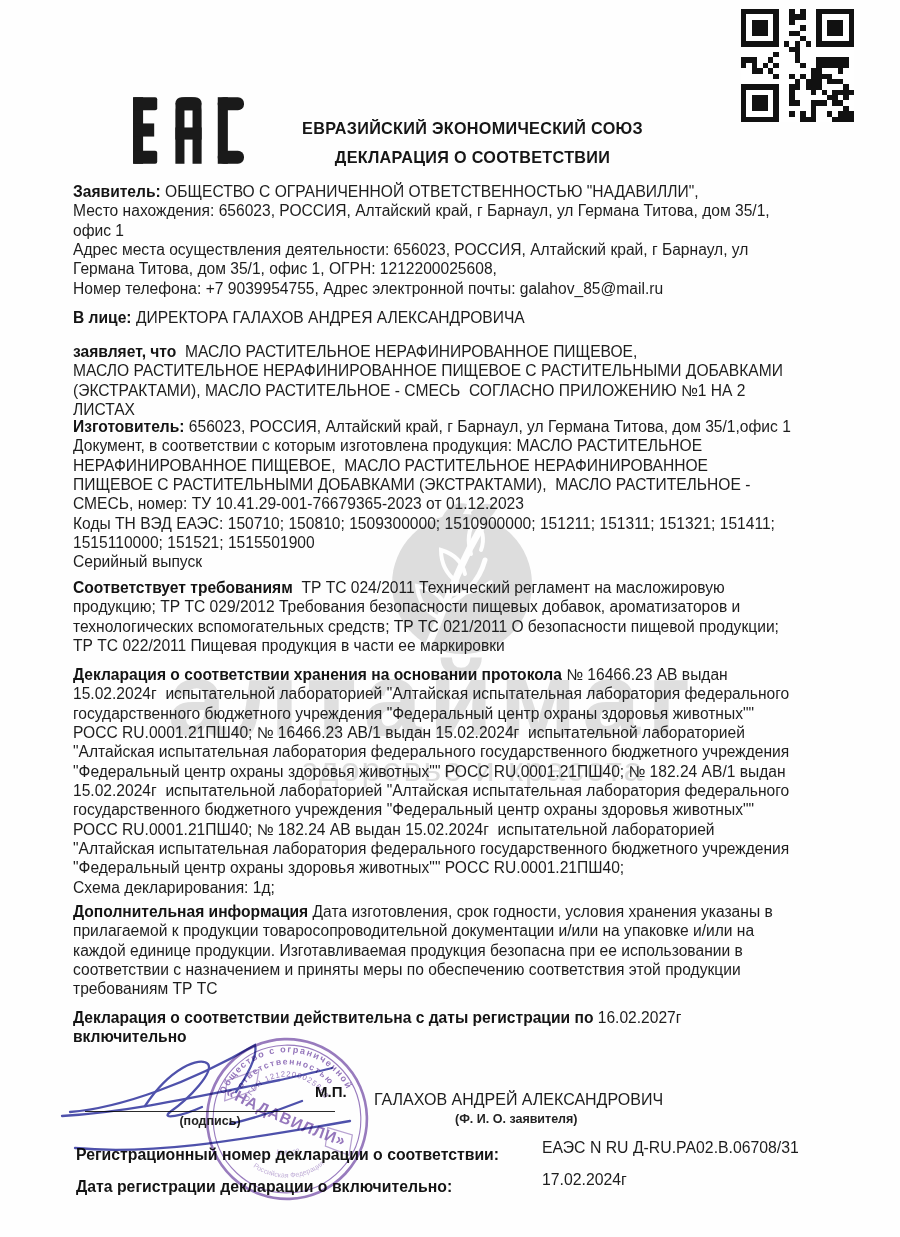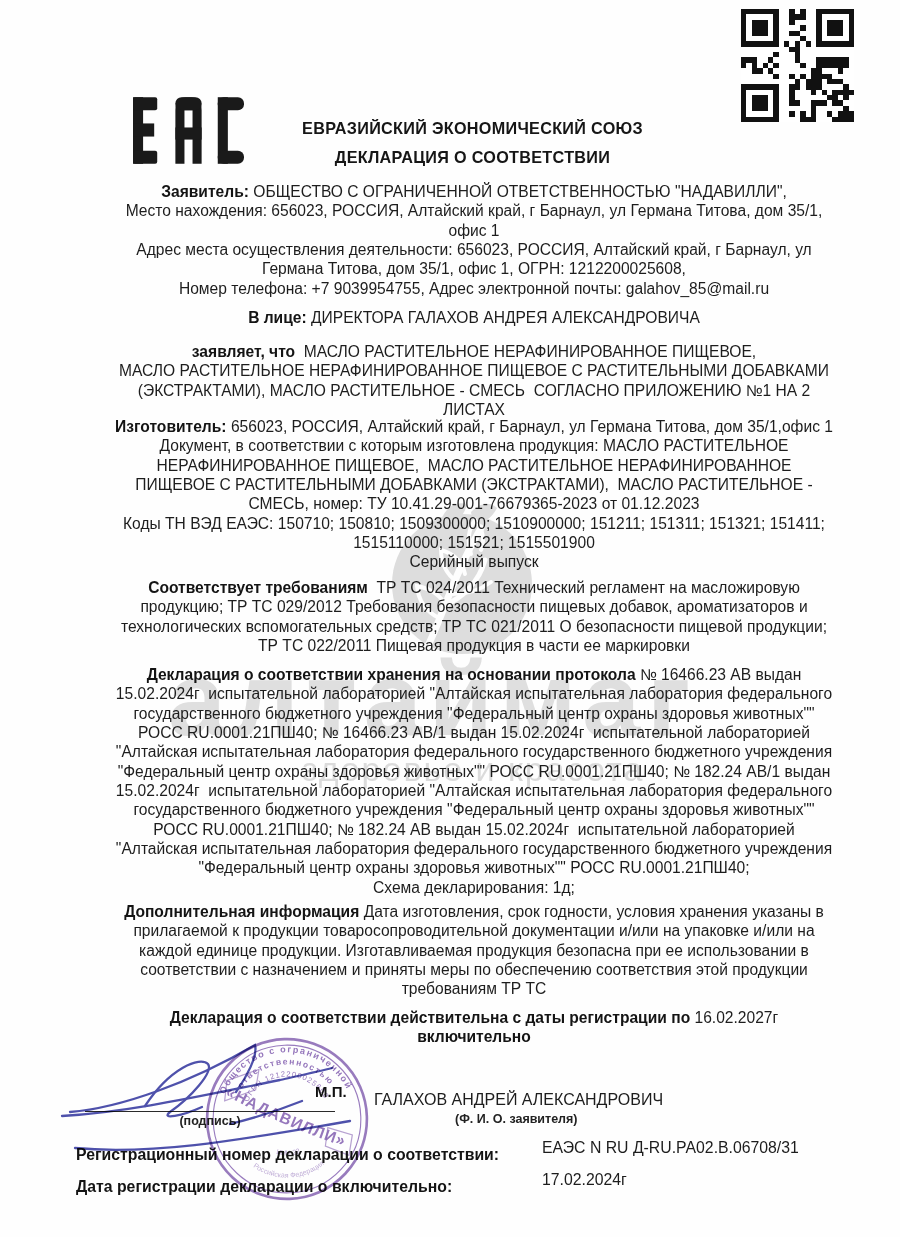--- a/index.html
+++ b/index.html
@@ -9,21 +9,21 @@
     font-family:"Liberation Sans","DejaVu Sans",sans-serif;
     color:#1d1d1d;
     border-right:1px solid #d8d8d8;border-bottom:1px solid #cdcdcd;
   }
   .title{
     position:absolute;left:40px;width:865px;text-align:center;
     font-weight:bold;font-size:16.2px;letter-spacing:.3px;color:#161616;
   }
   .para{
     position:absolute;left:73px;width:802px;
-    font-size:15.6px;line-height:19.33px;color:#1d1d1d;text-align:center;
+    font-size:15.6px;line-height:19.33px;color:#1d1d1d;
   }
   .para b{font-weight:bold;color:#141414;}
   .pt{white-space:pre-wrap;}
   .wm-brand{
     position:absolute;left:168px;top:640px;
     font-size:104px;font-weight:bold;letter-spacing:7px;
     color:#c6c6c6;opacity:.55;z-index:0;
   }
   .wm-tag{
     position:absolute;left:302px;top:750px;

